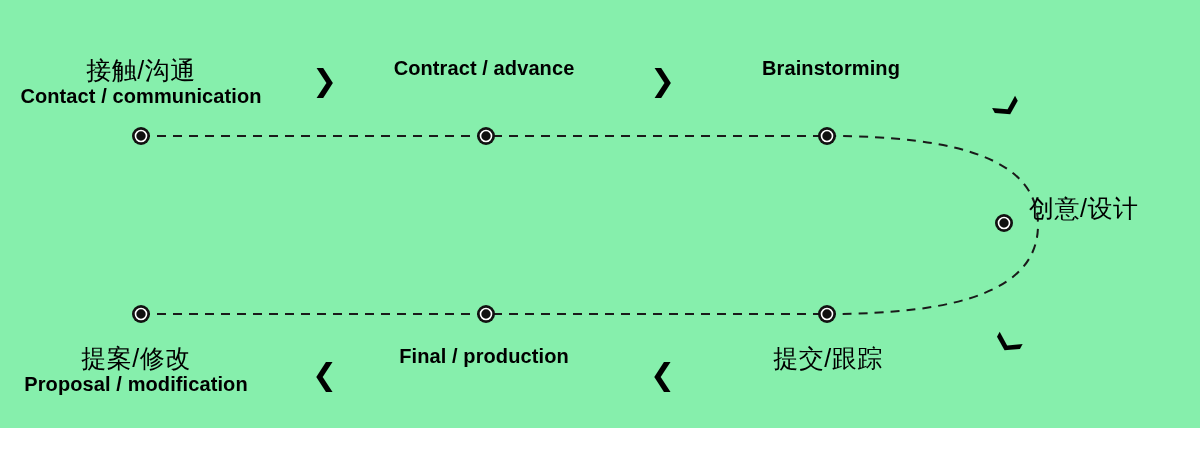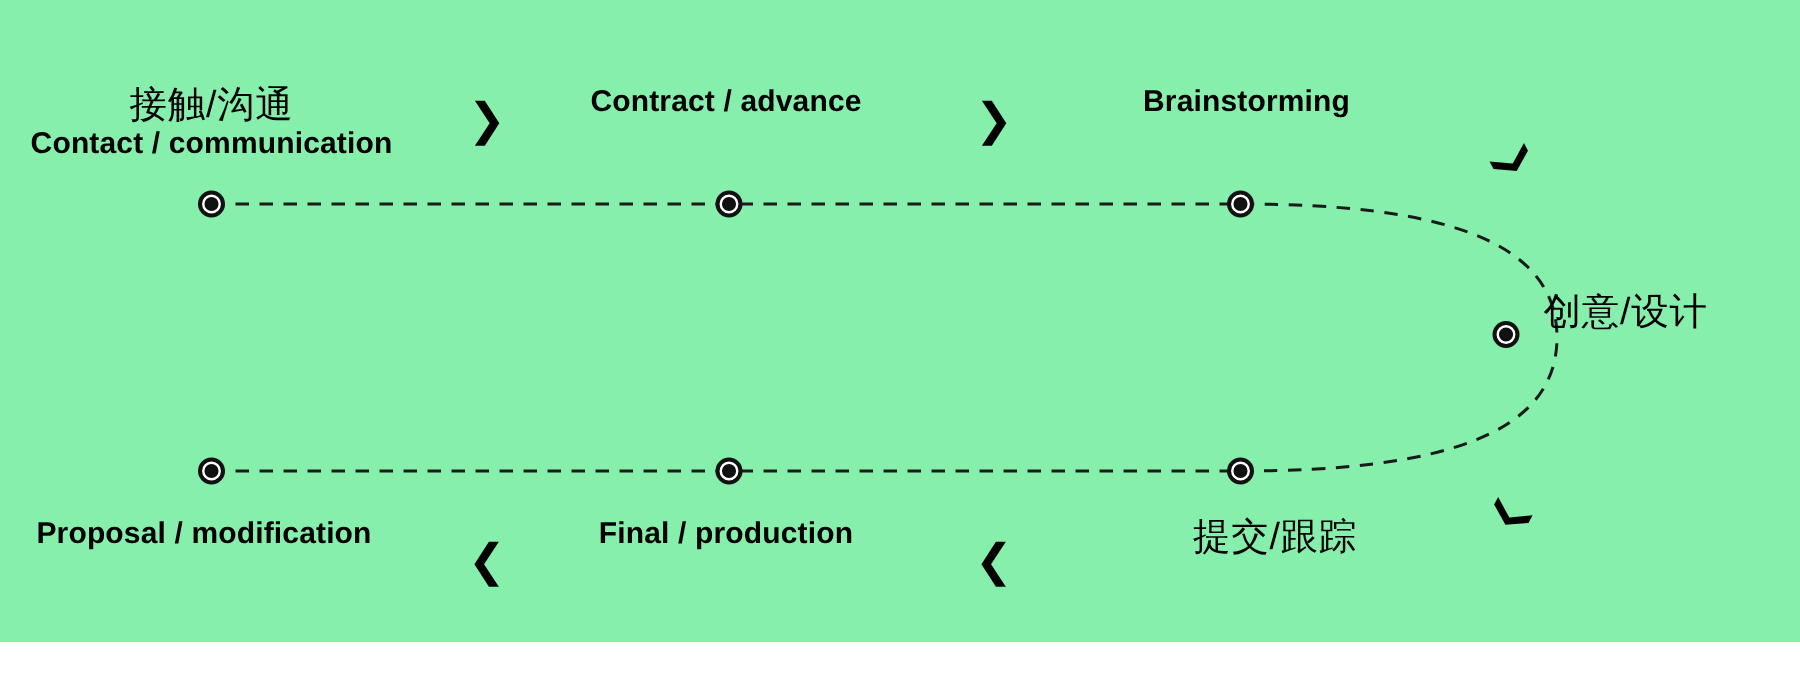--- a/index.html
+++ b/index.html
@@ -117,27 +117,28 @@
       </div>
       <div class="step-label align-center" style="left: 484px; top: 58px;">
         <span class="label-en">Contract / advance</span>
       </div>
       <div class="step-label align-center" style="left: 831px; top: 58px;">
         <span class="label-en">Brainstorming</span>
       </div>
       <div class="step-label align-left" style="left: 1029px; top: 196px;">
         <span class="label-cn">创意/设计</span>
       </div>
-      <div class="step-label align-center" style="left: 828px; top: 346px; margin-left: 22px;">
+      <div class="step-label align-center" style="left: 828px; top: 346px;">
         <span class="label-cn">提交/跟踪</span>
       </div>
       <div class="step-label align-center" style="left: 484px; top: 346px;">
         <span class="label-en">Final / production</span>
       </div>
       <div class="step-label align-center" style="left: 136px; top: 346px;">
+        <span class="label-cn">提案/修改</span>
         <span class="label-en">Proposal / modification</span>
       </div>
     </div>
   <div id="arrows-layer">
       <span class="chevron" style="left: 312px; top: 66px; font-size: 30px; transform: rotate(0deg);">❯</span>
       <span class="chevron" style="left: 650px; top: 66px; font-size: 30px; transform: rotate(0deg);">❯</span>
       <span class="chevron" style="left: 998px; top: 94px; font-size: 26px; transform: rotate(62deg);">❯</span>
       <span class="chevron" style="left: 995px; top: 330px; font-size: 26px; transform: rotate(-62deg);">❮</span>
       <span class="chevron" style="left: 650px; top: 360px; font-size: 30px; transform: rotate(0deg);">❮</span>
       <span class="chevron" style="left: 312px; top: 360px; font-size: 30px; transform: rotate(0deg);">❮</span>

